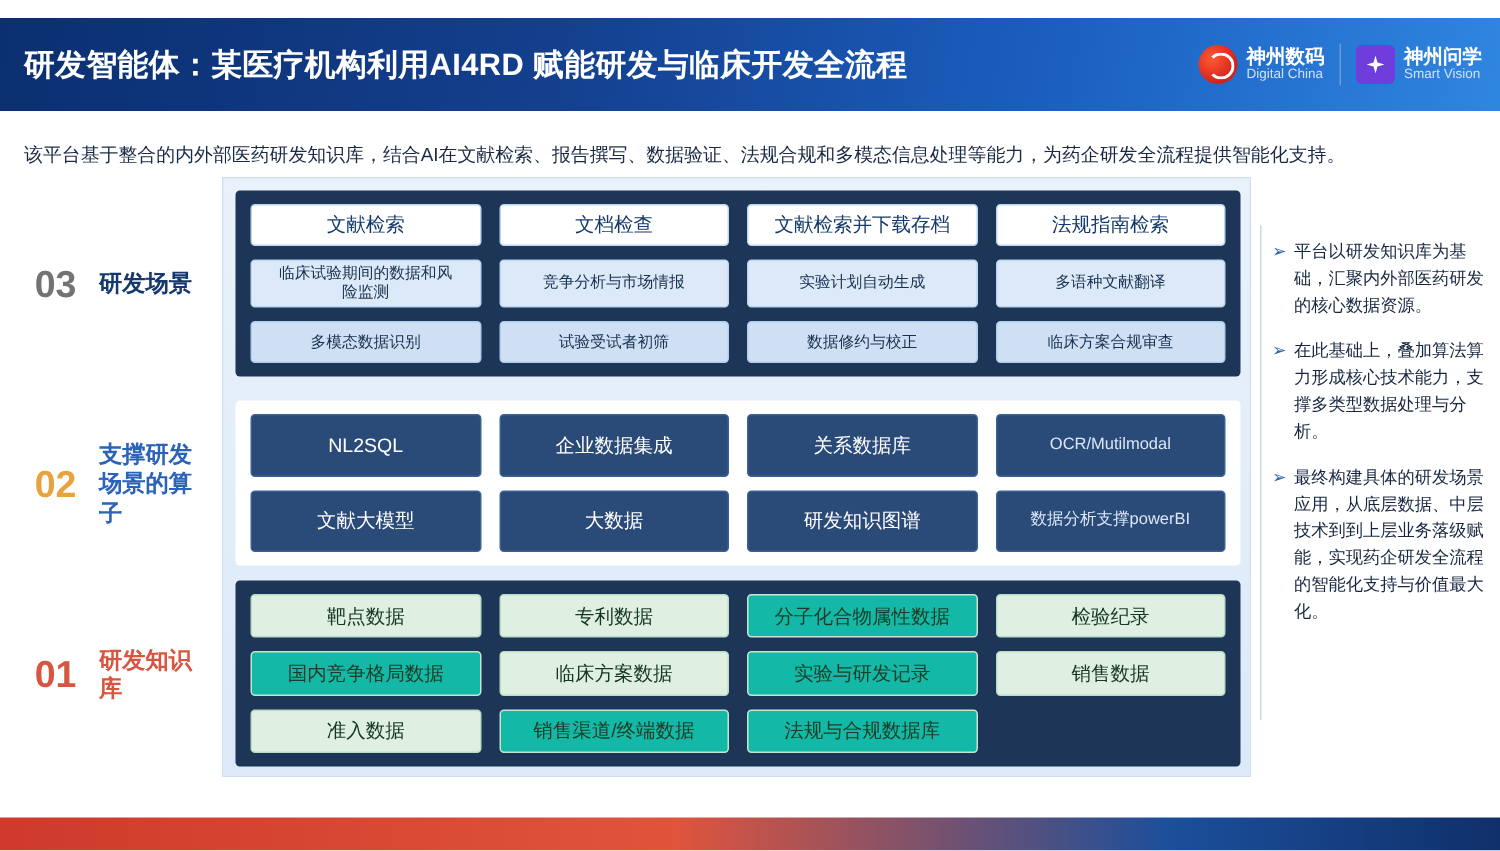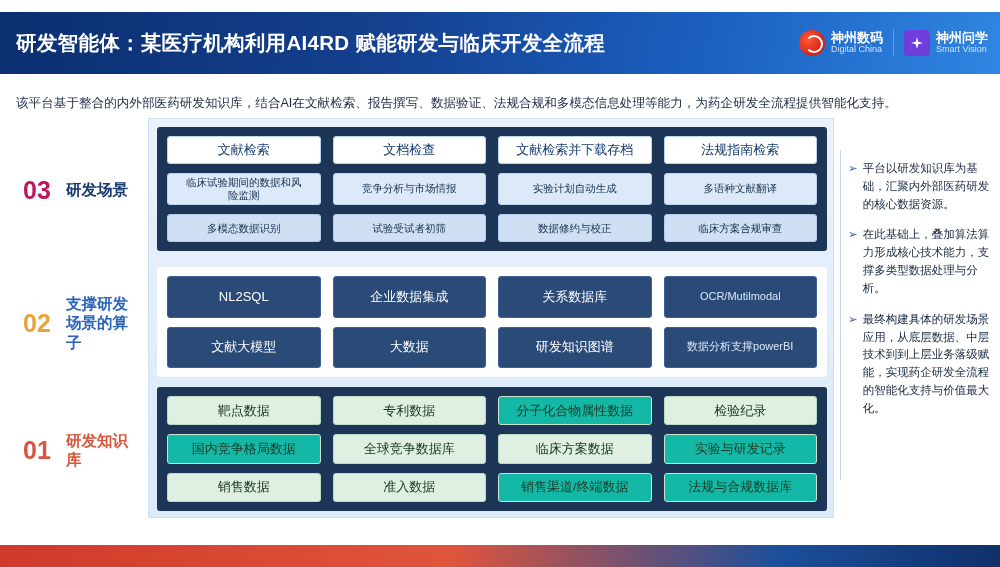--- a/index.html
+++ b/index.html
@@ -92,21 +92,21 @@
 
   
   .row-label { position:absolute; left:18px; width:126px; display:flex; align-items:center; gap:10px; }
   .row-num { font-size:25px; font-weight:bold; width:38px; text-align:center; }
   .row-name {
     font-size:15.5px; font-weight:bold; line-height:1.25; width:64px;
   }
   .rl1 { top:128px; height:124px; }
   .rl2 { top:268px; height:110px; }
   .rl3 { top:388px; height:124px; }
-  .num-03 { color:#be185d; } .name-03 { color:#15386e; }
+  .num-03 { color:#737373; } .name-03 { color:#15386e; }
   .num-02 { color:#e8a33d; } .name-02 { color:#2b63b8; }
   .num-01 { color:#d8553f; } .name-01 { color:#d8553f; }
 
   
   .notes {
     position:absolute; left:848px; top:160px; width:142px;
     font-size:11.5px; color:#17263f; line-height:1.55;
   }
   .note { display:flex; gap:5px; margin-bottom:13px; }
   .note .bullet { color:#2b63b8; flex:0 0 auto; }
@@ -193,21 +193,20 @@
     </div>
   </div>
 
   <div class="band band-dark band3">
     <div class="grid rows3">
       <div class="cell c-green-lg">靶点数据</div>
       <div class="cell c-green-lg">专利数据</div>
       <div class="cell c-green-sm">分子化合物属性数据</div>
       <div class="cell c-green-lg">检验纪录</div>
       <div class="cell c-green-sm">国内竞争格局数据</div>
-      <div class="cell c-green-lg">全球竞争数据库</div>
       <div class="cell c-green-lg">临床方案数据</div>
       <div class="cell c-green-sm">实验与研发记录</div>
       <div class="cell c-green-lg">销售数据</div>
       <div class="cell c-green-lg">准入数据</div>
       <div class="cell c-green-sm">销售渠道/终端数据</div>
       <div class="cell c-green-sm">法规与合规数据库</div>
     </div>
   </div>
 </div>
 

